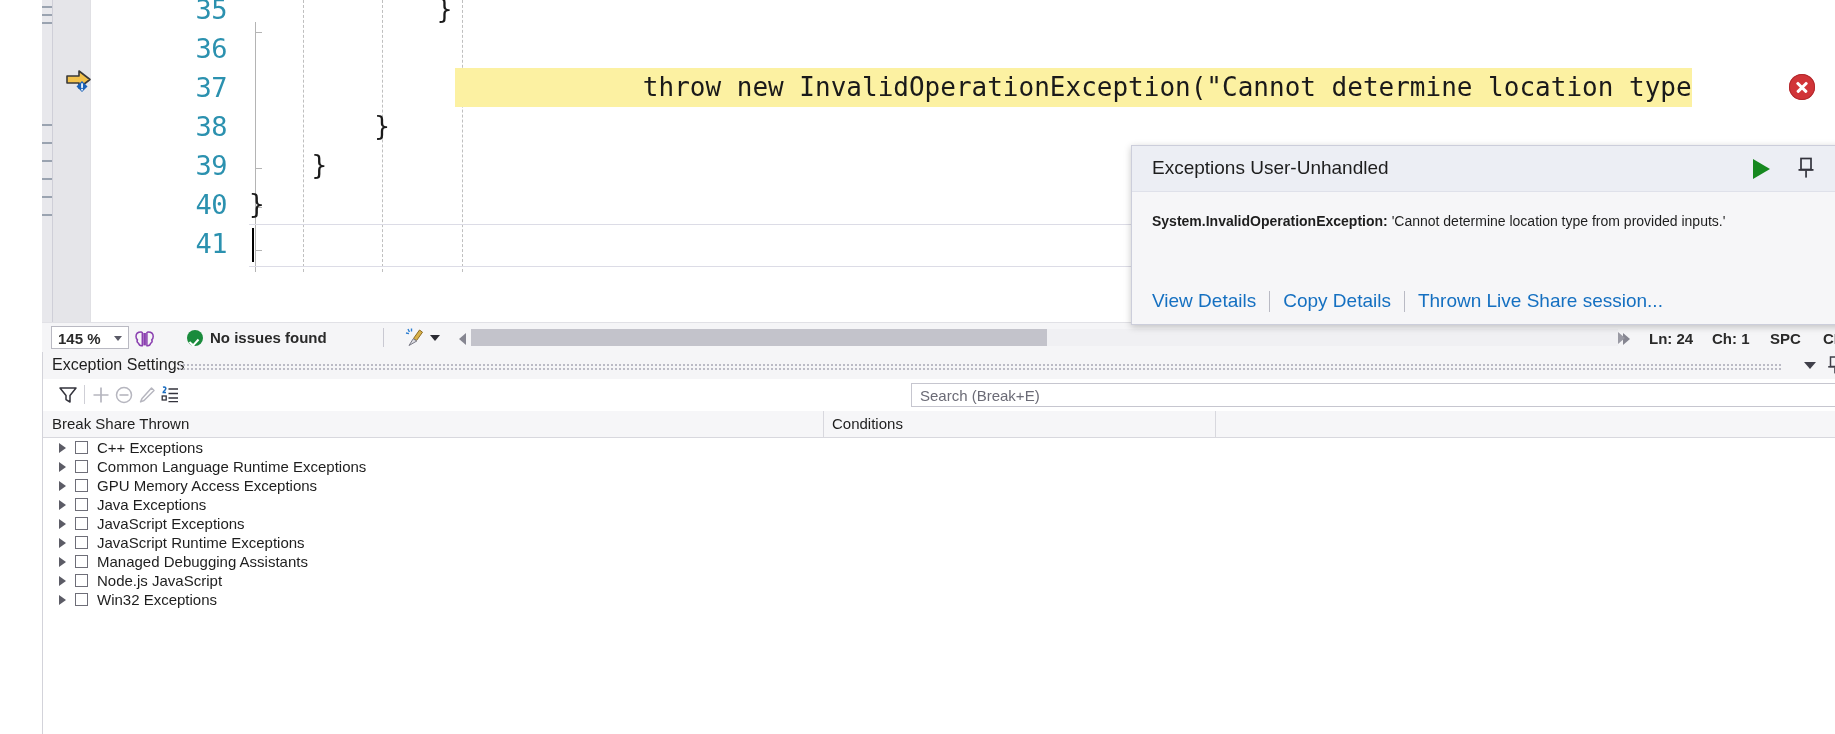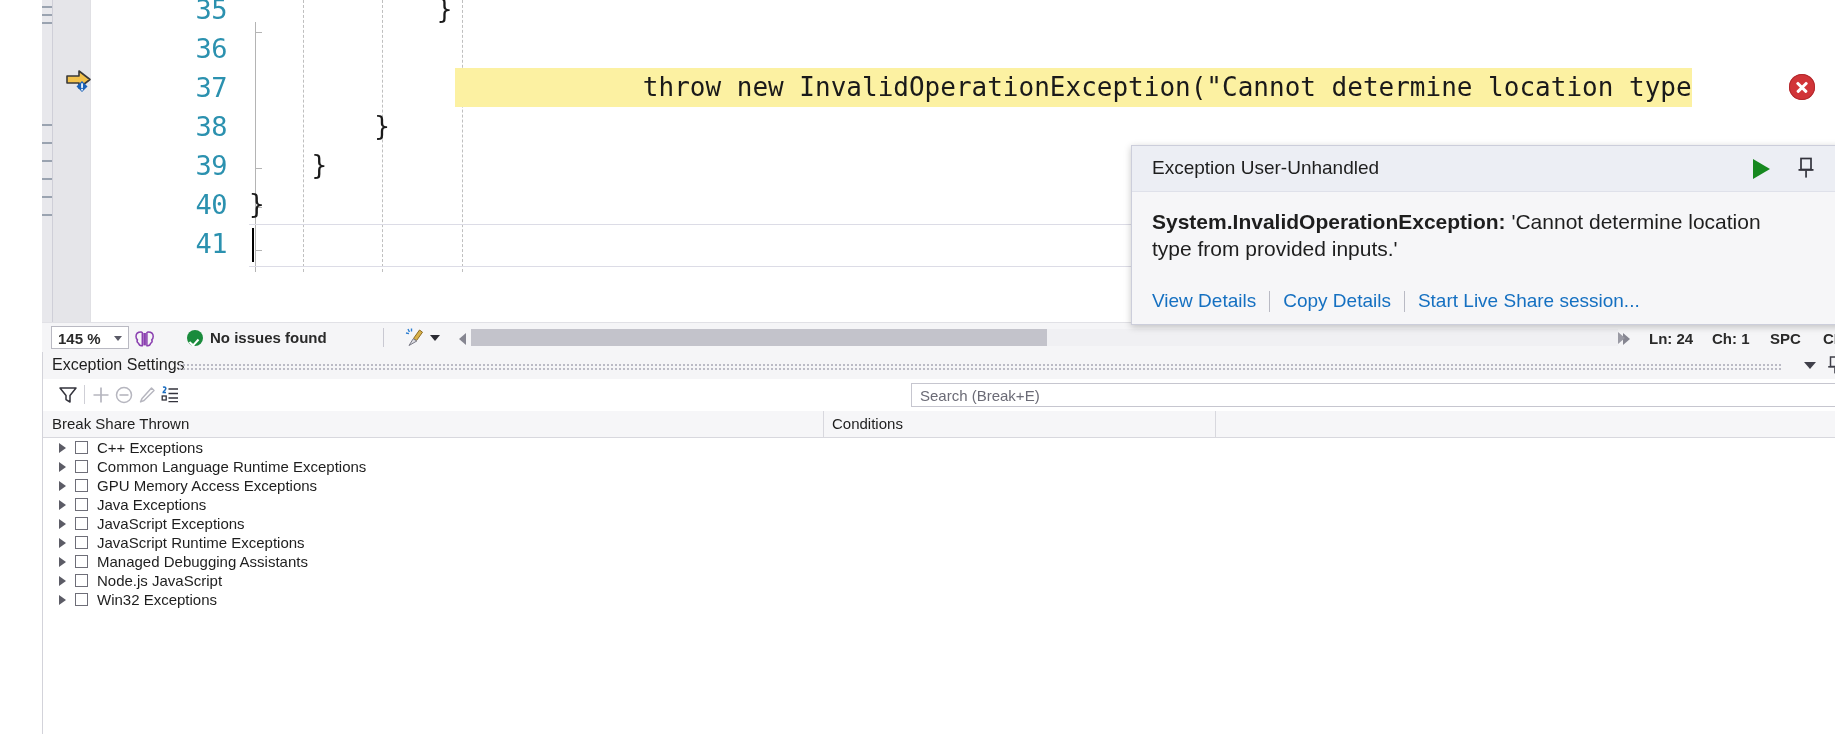--- a/index.html
+++ b/index.html
@@ -212,21 +212,21 @@
 
   .exc-body {
     position: absolute;
     left: 0; top: 46px;
     right: 0; bottom: 0;
     background: #f6f6f8;
     padding: 16px 20px 0 20px;
     box-sizing: border-box;
   }
   .exc-msg {
-    font-size: 21px;
+    font-size: 14px;
     color: #1e1e1e;
     line-height: 27px;
     max-width: 640px;
   }
   .exc-msg b { font-weight: bold; }
   .exc-links {
     position: absolute;
     left: 20px; bottom: 12px;
     display: flex;
     align-items: center;
@@ -554,21 +554,21 @@
 
     <div class="v-scroll">
       <div class="thumb"></div>
       <div class="marker-line"></div>
       <div class="dn-arrow"></div>
     </div>
   </div>
 
   <div class="exc-popup">
     <div class="exc-header">
-      <div class="exc-title">Exception User-Unhandled</div>
+      <div class="exc-title">Exceptions User-Unhandled</div>
       <div class="exc-actions">
         <div class="ico-btn">
           <div class="play-tri"></div>
         </div>
         <div class="ico-btn">
           <svg class="pin-ico" width="20" height="24" viewBox="0 0 20 24">
             <rect x="5" y="2.5" width="10" height="11" fill="none" stroke="#33333c" stroke-width="1.7"></rect>
             <rect x="2.5" y="13" width="15" height="1.8" fill="#33333c"></rect>
             <rect x="9.2" y="14.6" width="1.7" height="7" fill="#33333c"></rect>
           </svg>
@@ -583,21 +583,21 @@
     <div class="exc-body">
       <div class="exc-msg">
         <b>System.InvalidOperationException:</b>
         <span>'Cannot determine location type from provided inputs.'</span>
       </div>
       <div class="exc-links">
         <a>View Details</a>
         <span class="lnk-sep"></span>
         <a>Copy Details</a>
         <span class="lnk-sep"></span>
-        <a>Start Live Share session...</a>
+        <a>Thrown Live Share session...</a>
       </div>
     </div>
   </div>
 
   <div class="status-bar">
     <div class="zoom-combo">
       <span class="val">145 %</span>
       <span class="cv"></span>
     </div>
     <svg class="brain-ico" width="22" height="21" viewBox="0 0 22 21">

